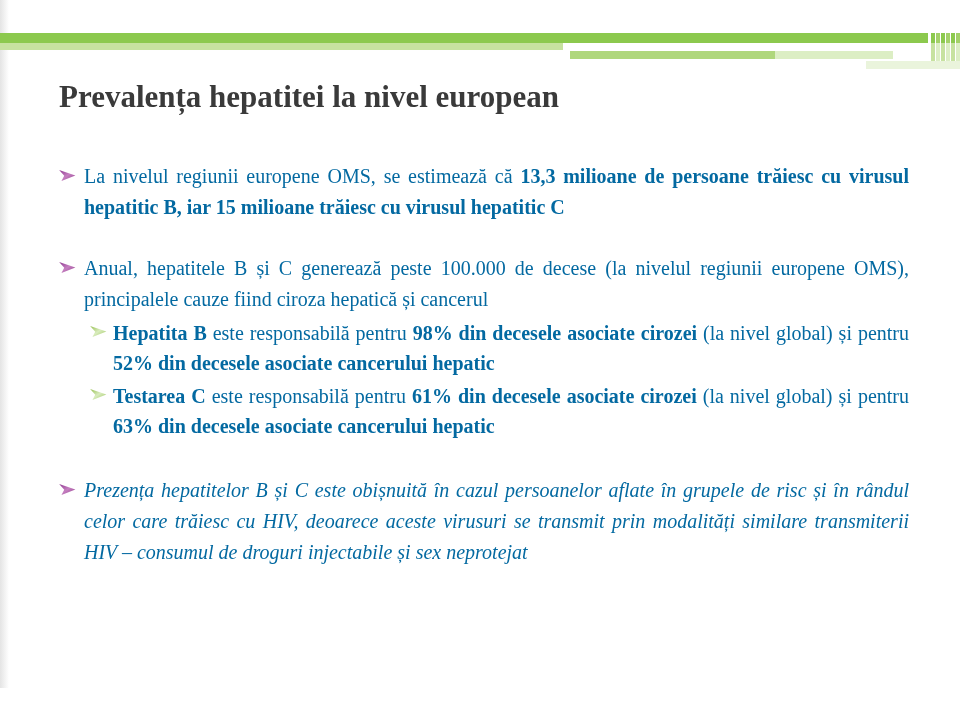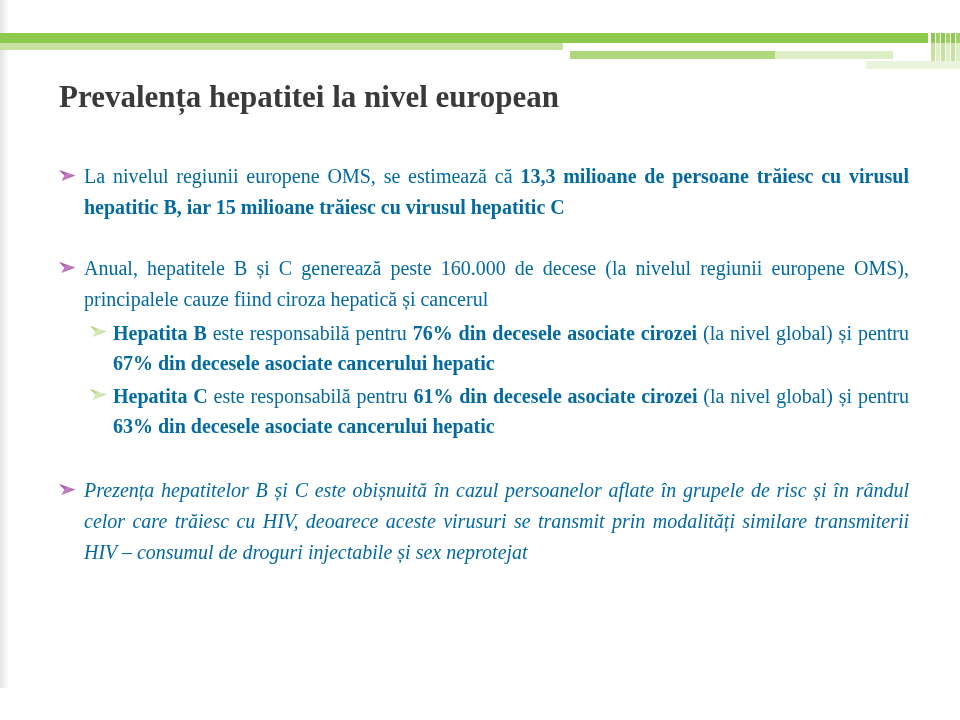--- a/index.html
+++ b/index.html
@@ -73,30 +73,30 @@
   <div class="content">
       <div class="bullet level1"><span class="marker">
           <svg viewBox="0 0 18 14">
             <polygon points="0,1 17.5,7 2.5,13 5.5,7.2" fill="url(#grad-l1)"></polygon>
           </svg>
         </span><span class="seg">La nivelul regiunii europene OMS, se estimează că </span><span class="seg-bold">13,3 milioane de persoane trăiesc cu virusul hepatitic B, iar 15 milioane trăiesc cu virusul hepatitic C</span></div>
       <div class="bullet level1"><span class="marker">
           <svg viewBox="0 0 18 14">
             <polygon points="0,1 17.5,7 2.5,13 5.5,7.2" fill="url(#grad-l1)"></polygon>
           </svg>
-        </span><span class="seg">Anual, hepatitele B și C generează peste 160.000 de decese (la nivelul regiunii europene OMS), principalele cauze fiind ciroza hepatică și cancerul</span></div>
+        </span><span class="seg">Anual, hepatitele B și C generează peste 100.000 de decese (la nivelul regiunii europene OMS), principalele cauze fiind ciroza hepatică și cancerul</span></div>
       <div class="bullet level2"><span class="marker">
           <svg viewBox="0 0 18 14">
             <polygon points="0,1 17.5,7 2.5,13 5.5,7.2" fill="url(#grad-l2)"></polygon>
           </svg>
-        </span><span class="seg-bold">Hepatita B</span><span class="seg"> este responsabilă pentru </span><span class="seg-bold">76% din decesele asociate cirozei</span><span class="seg"> (la nivel global) și pentru </span><span class="seg-bold">67% din decesele asociate cancerului hepatic</span></div>
+        </span><span class="seg-bold">Hepatita B</span><span class="seg"> este responsabilă pentru </span><span class="seg-bold">98% din decesele asociate cirozei</span><span class="seg"> (la nivel global) și pentru </span><span class="seg-bold">52% din decesele asociate cancerului hepatic</span></div>
       <div class="bullet level2"><span class="marker">
           <svg viewBox="0 0 18 14">
             <polygon points="0,1 17.5,7 2.5,13 5.5,7.2" fill="url(#grad-l2)"></polygon>
           </svg>
-        </span><span class="seg-bold">Hepatita C</span><span class="seg"> este responsabilă pentru </span><span class="seg-bold">61% din decesele asociate cirozei</span><span class="seg"> (la nivel global) și pentru </span><span class="seg-bold">63% din decesele asociate cancerului hepatic</span></div>
+        </span><span class="seg-bold">Testarea C</span><span class="seg"> este responsabilă pentru </span><span class="seg-bold">61% din decesele asociate cirozei</span><span class="seg"> (la nivel global) și pentru </span><span class="seg-bold">63% din decesele asociate cancerului hepatic</span></div>
       <div class="bullet level1"><span class="marker">
           <svg viewBox="0 0 18 14">
             <polygon points="0,1 17.5,7 2.5,13 5.5,7.2" fill="url(#grad-l1)"></polygon>
           </svg>
         </span><span class="seg">Prezența hepatitelor B și C este obișnuită în cazul persoanelor aflate în grupele de risc și în rândul celor care trăiesc cu HIV, deoarece aceste virusuri se transmit prin modalități similare transmiterii HIV – consumul de droguri injectabile și sex neprotejat</span></div>
     </div>
 </div>
 
 </body></html>

